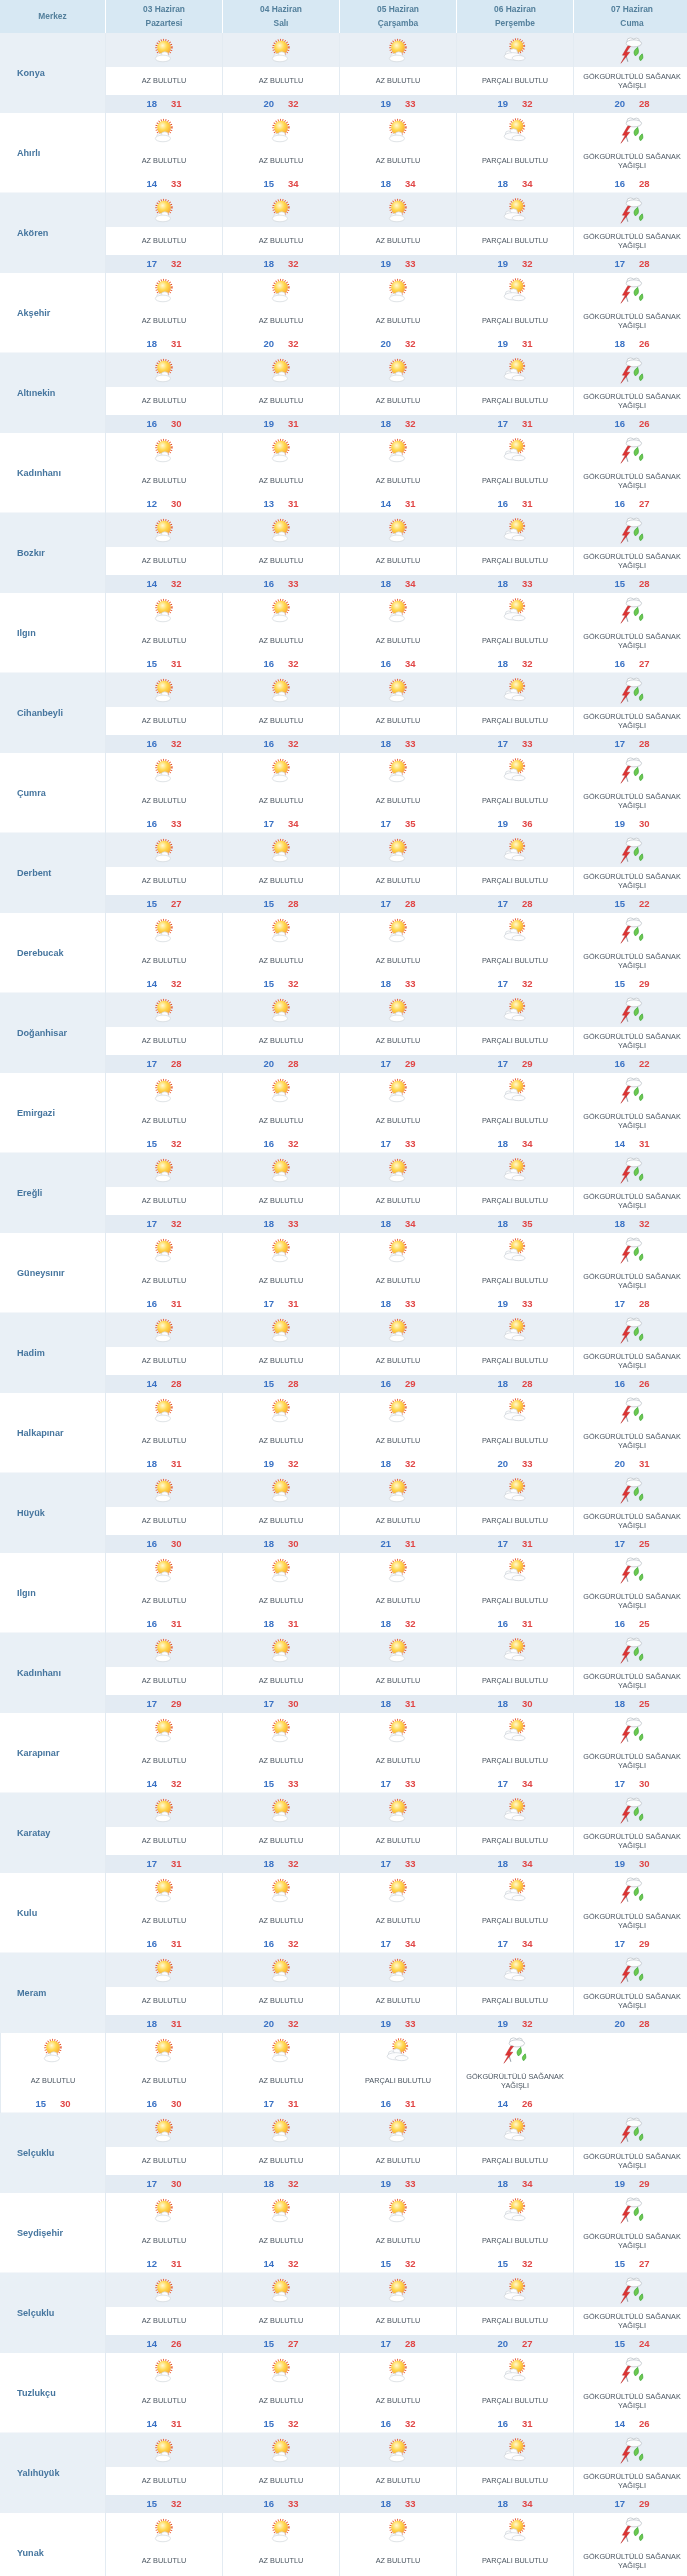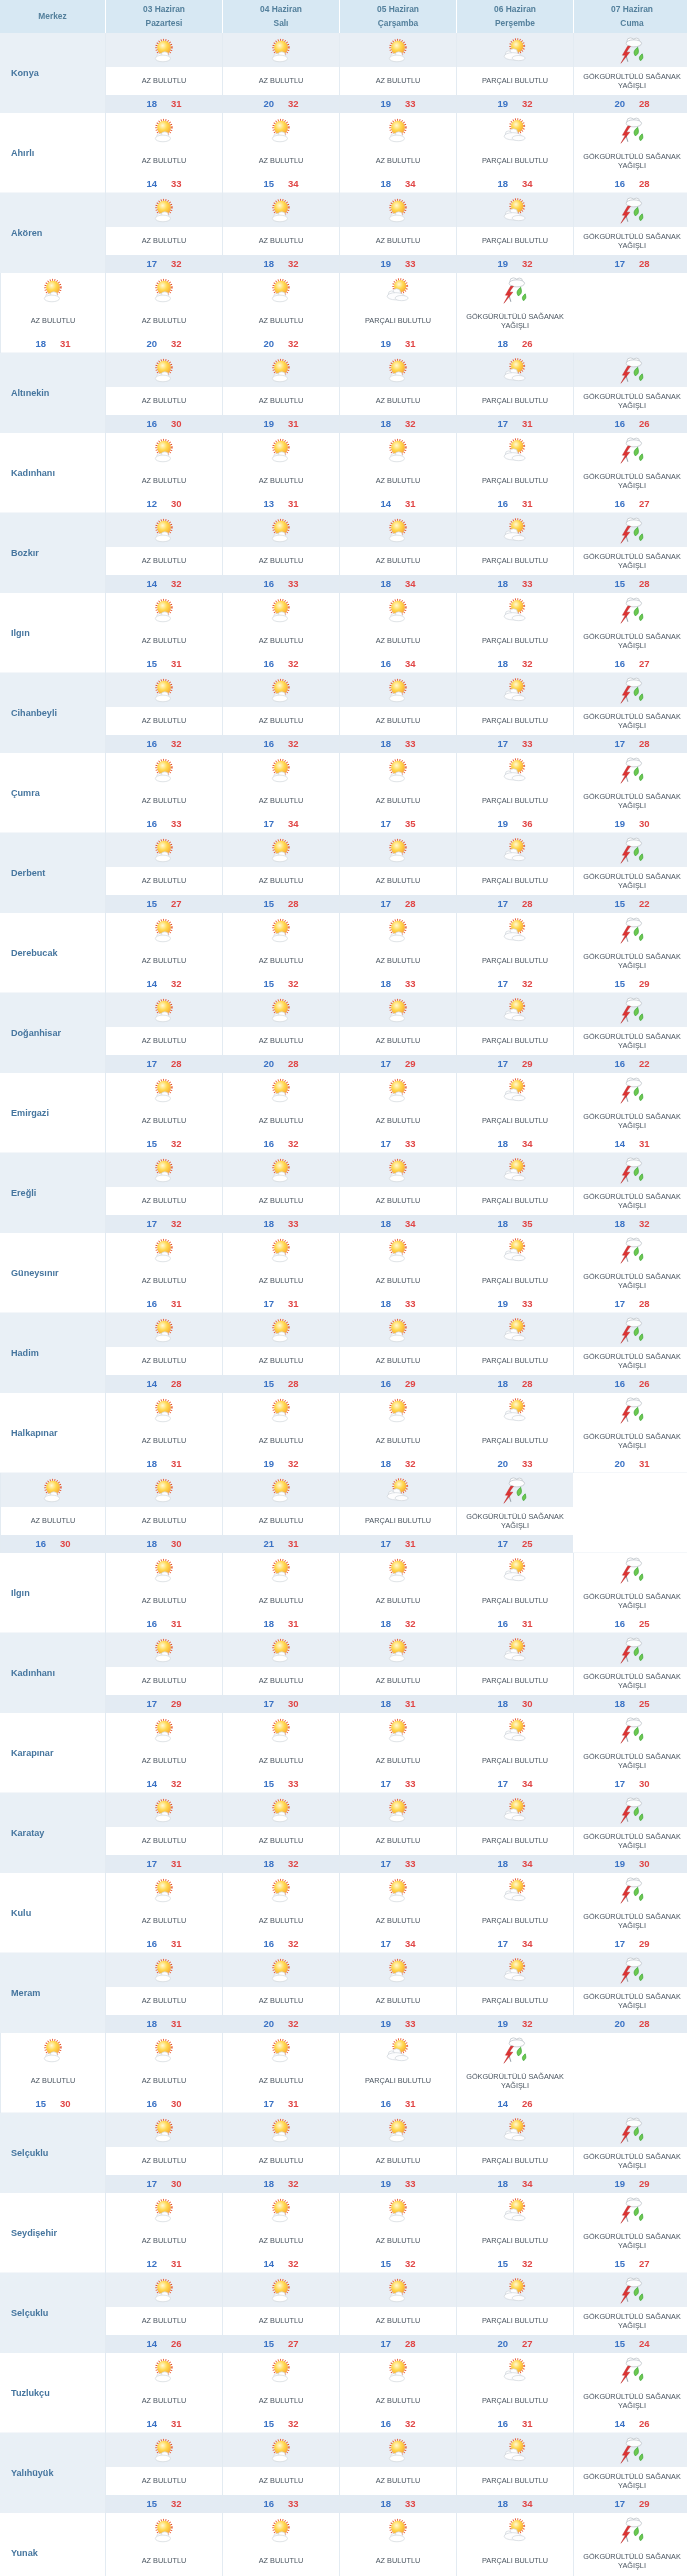--- a/index.html
+++ b/index.html
@@ -6,21 +6,21 @@
   body{font-family:"Liberation Sans",sans-serif;width:687px;}
   .table{width:687px;}
   .grid{display:grid;grid-template-columns:105px repeat(5,117px);}
   
   .header-row{height:33px;background:#d7e8f3;}
   .hcell{display:flex;flex-direction:column;align-items:center;justify-content:center;
          color:#54809c;font-weight:bold;font-size:8.4px;line-height:1.55;border-left:1.5px solid #ffffff;}
   .hcell:first-child{border-left:none;}
   
   .row{height:79px;background:#ffffff;}
-  .cell-merkez{display:flex;align-items:center;padding-left:11px;box-sizing:border-box;
+  .cell-merkez{display:flex;align-items:center;padding-left:17px;box-sizing:border-box;
                font-weight:bold;font-size:9.1px;color:#45759e;}
   .day-cell{border-left:0.7px solid #e3ebf2;display:flex;flex-direction:column;}
   .icon-band{height:34px;display:flex;align-items:center;justify-content:center;}
   .cond-band{height:28px;display:flex;align-items:center;justify-content:center;
              text-align:center;font-size:7.3px;color:#4a5560;line-height:1.25;padding:0 4.4px;box-sizing:border-box;
              background:#ffffff;}
   .temp-band{height:17.6px;display:flex;align-items:center;justify-content:center;gap:14px;
              font-weight:bold;font-size:9.5px;}
   .temp-min{color:#3a72c4;}
   .temp-max{color:#e04545;}
@@ -462,20 +462,23 @@
             </span>
           </div>
     <div class="cond-band">GÖKGÜRÜLTÜLÜ SAĞANAK YAĞIŞLI</div>
     <div class="temp-band">
       <span class="temp-min">17</span>
       <span class="temp-max">28</span>
     </div>
   </div>
       </div>
       <div class="grid row">
+    <div class="cell-merkez">
+      <span class="district">Akşehir</span>
+    </div>
   <div class="day-cell">
     <div class="icon-band">
             <span class="wicon">
               <svg width="26" height="25" viewBox="0 0 36 34">
                 <defs>
                   <radialGradient id="gsun" cx="40%" cy="35%" r="75%">
                     <stop offset="0%" stop-color="#fff9d9"></stop>
                     <stop offset="45%" stop-color="#ffd84f"></stop>
                     <stop offset="100%" stop-color="#f6a02e"></stop>
                   </radialGradient>
@@ -2499,20 +2502,23 @@
             </span>
           </div>
     <div class="cond-band">GÖKGÜRÜLTÜLÜ SAĞANAK YAĞIŞLI</div>
     <div class="temp-band">
       <span class="temp-min">20</span>
       <span class="temp-max">31</span>
     </div>
   </div>
       </div>
       <div class="grid row tinted">
+    <div class="cell-merkez">
+      <span class="district">Hüyük</span>
+    </div>
   <div class="day-cell">
     <div class="icon-band">
             <span class="wicon">
               <svg width="26" height="25" viewBox="0 0 36 34">
                 <defs>
                   <radialGradient id="gsun" cx="40%" cy="35%" r="75%">
                     <stop offset="0%" stop-color="#fff9d9"></stop>
                     <stop offset="45%" stop-color="#ffd84f"></stop>
                     <stop offset="100%" stop-color="#f6a02e"></stop>
                   </radialGradient>

